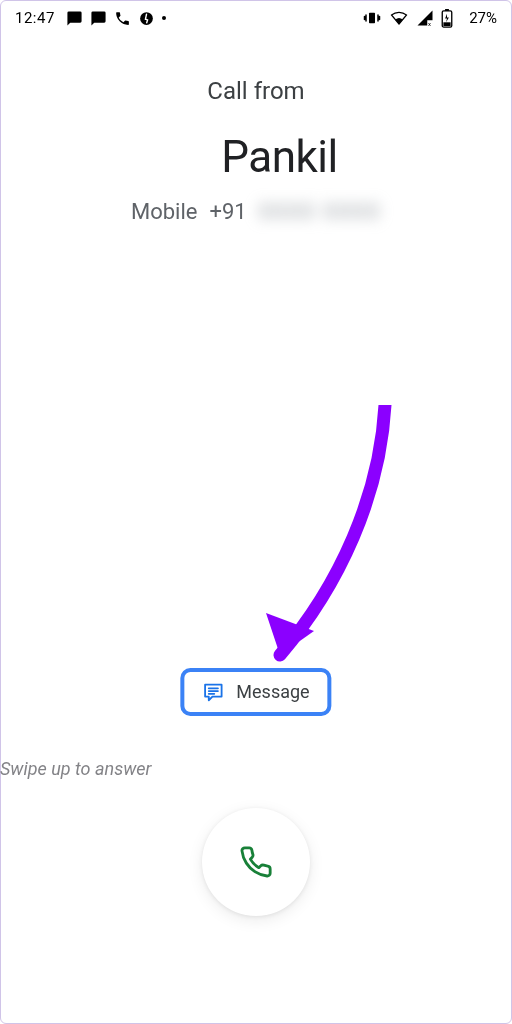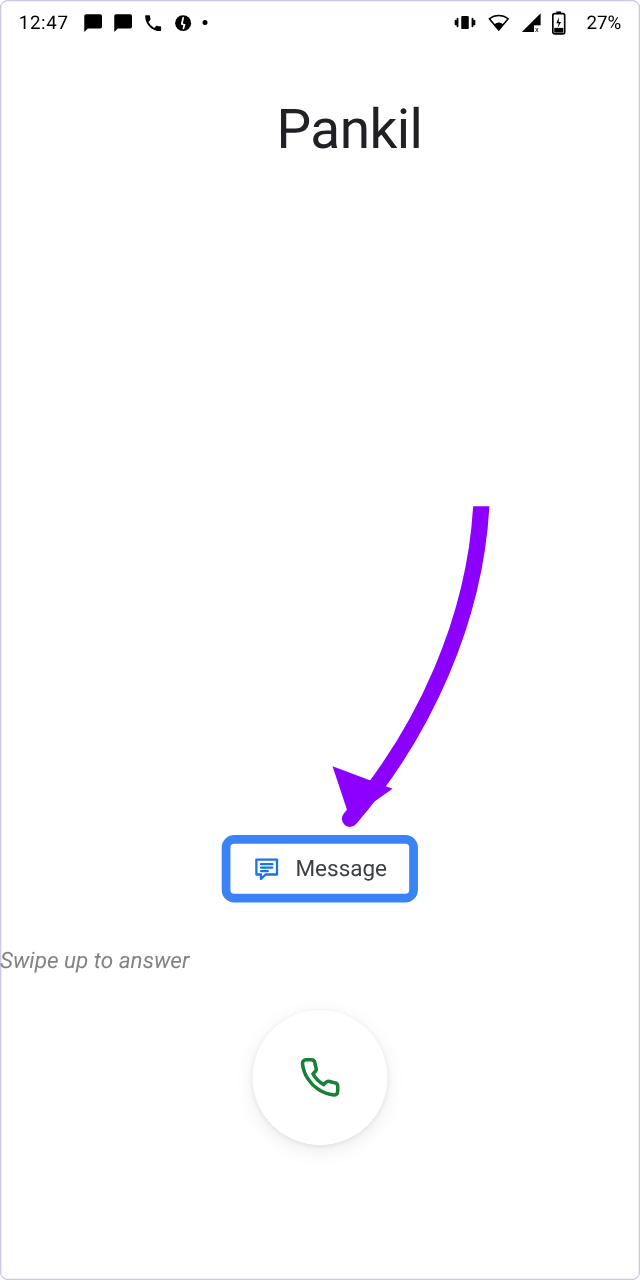--- a/index.html
+++ b/index.html
@@ -44,23 +44,22 @@
     pointer-events: none;
   }
 
   
   .chip {
     position: absolute;
     left: 50%;
     top: 668px;
     transform: translateX(-50%);
     display: flex;
-    align-items: center;
     gap: 12px;
-    border: 7px solid #3b82f6;
+    border: 4px solid #3b82f6;
     border-radius: 10px;
     padding: 9px 18px;
     background: #fff;
     cursor: pointer;
   }
   .chip span.label { font-size: 18px; color:#3c4043; }
 
   
   .hint {
     position: absolute;
@@ -143,21 +142,27 @@
           <rect x="4" y="0" width="4" height="2" fill="#000"></rect>
           <rect x="2.2" y="14" width="7.6" height="4" fill="#000"></rect>
           <path d="M6 5l-2 5h2l-1 4 3-5H6z" fill="#000"></path>
         </svg>
       <span>27%</span>
     </span>
   </div>
 </div>
 
 <div class="call-info">
+  <div class="call-from">Call from</div>
   <div class="caller">Pankil</div>
+  <div class="line-row">
+    <span>Mobile</span>
+    <span>+91</span>
+    <span class="blur-num">0000 0000</span>
+  </div>
 </div>
 
 <div class="arrow-wrap">
   <svg width="160" height="280" viewBox="0 0 160 280">
     <defs>
       <marker id="ah" viewBox="0 0 10 10" refX="5" refY="5" markerWidth="8" markerHeight="8" orient="auto-start-reverse">
         <path d="M0 0L10 5L0 10L3 5z" fill="#8b00ff"></path>
       </marker>
     </defs>
     <path d="M135 0 C 130 90, 90 180, 30 250" fill="none" stroke="#8b00ff" stroke-width="13" stroke-linecap="round"></path>

